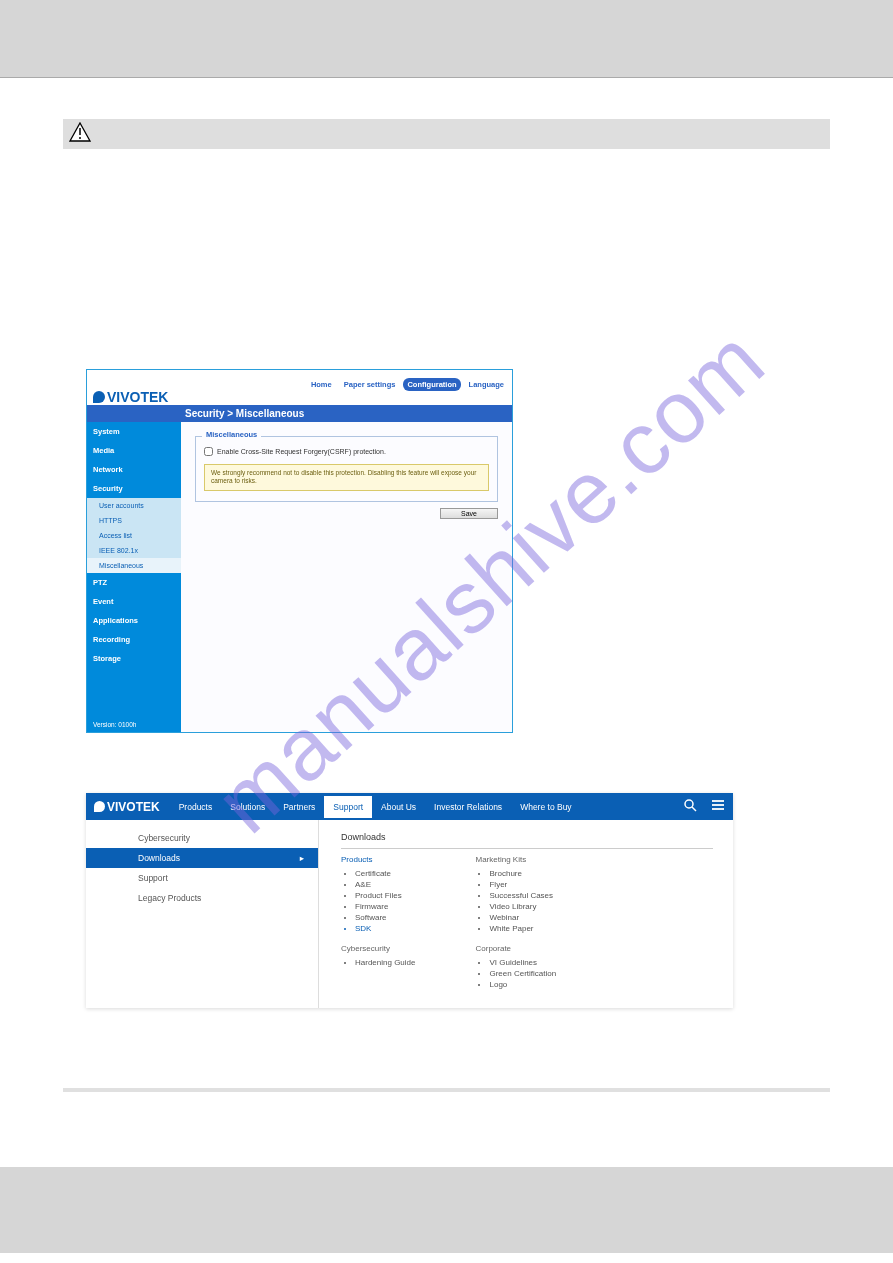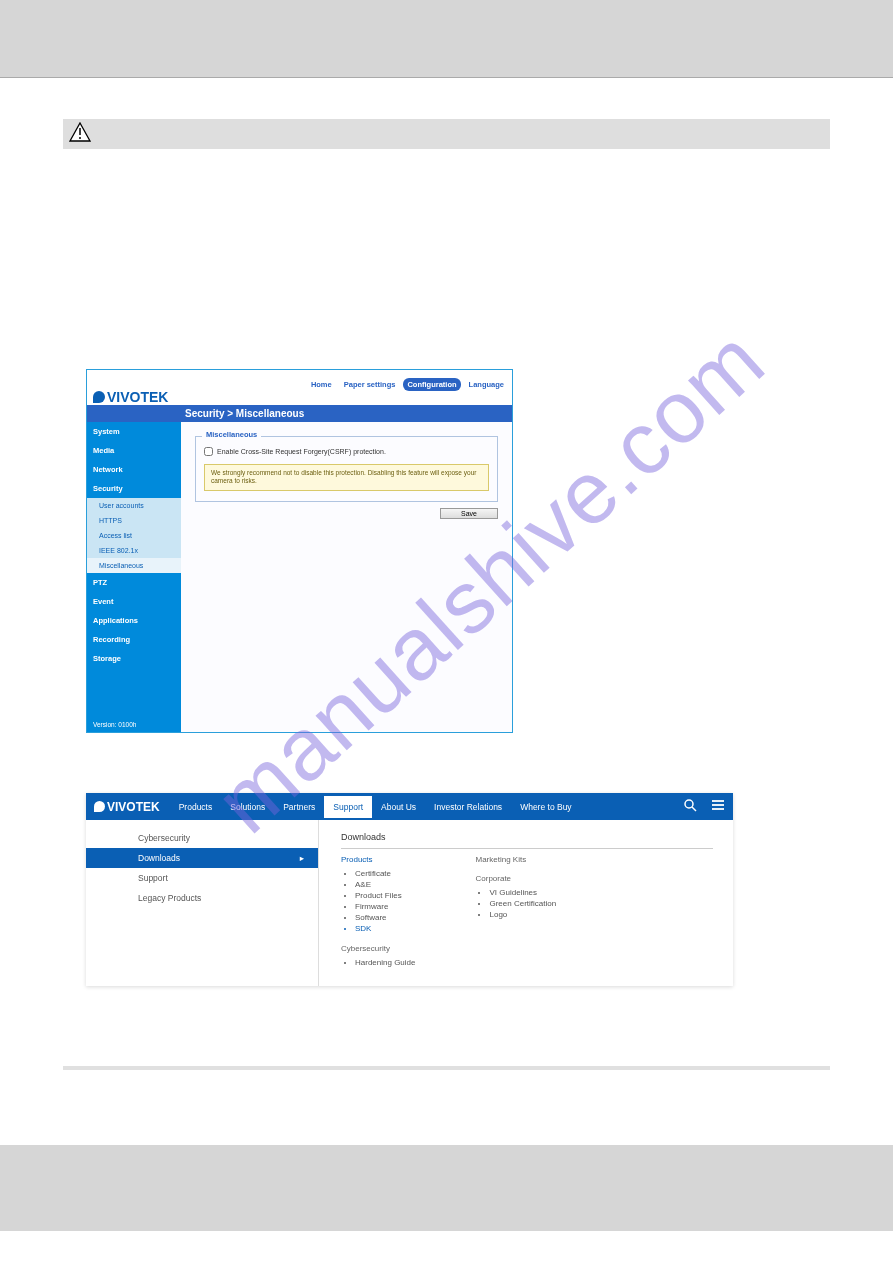--- a/index.html
+++ b/index.html
@@ -209,20 +209,28 @@
               </ul>
               <div class="sect">
                 <h4 class="gray">Cybersecurity</h4>
                 <ul>
                   <li>Hardening Guide</li>
                 </ul>
               </div>
             </div>
             <div class="dl-col">
               <h4 class="gray">Marketing Kits</h4>
+              <ul>
+                <li>Brochure</li>
+                <li>Flyer</li>
+                <li>Successful Cases</li>
+                <li>Video Library</li>
+                <li>Webinar</li>
+                <li>White Paper</li>
+              </ul>
               <div class="sect">
                 <h4 class="gray">Corporate</h4>
                 <ul>
                   <li>VI Guidelines</li>
                   <li>Green Certification</li>
                   <li>Logo</li>
                 </ul>
               </div>
             </div>
           </div>

